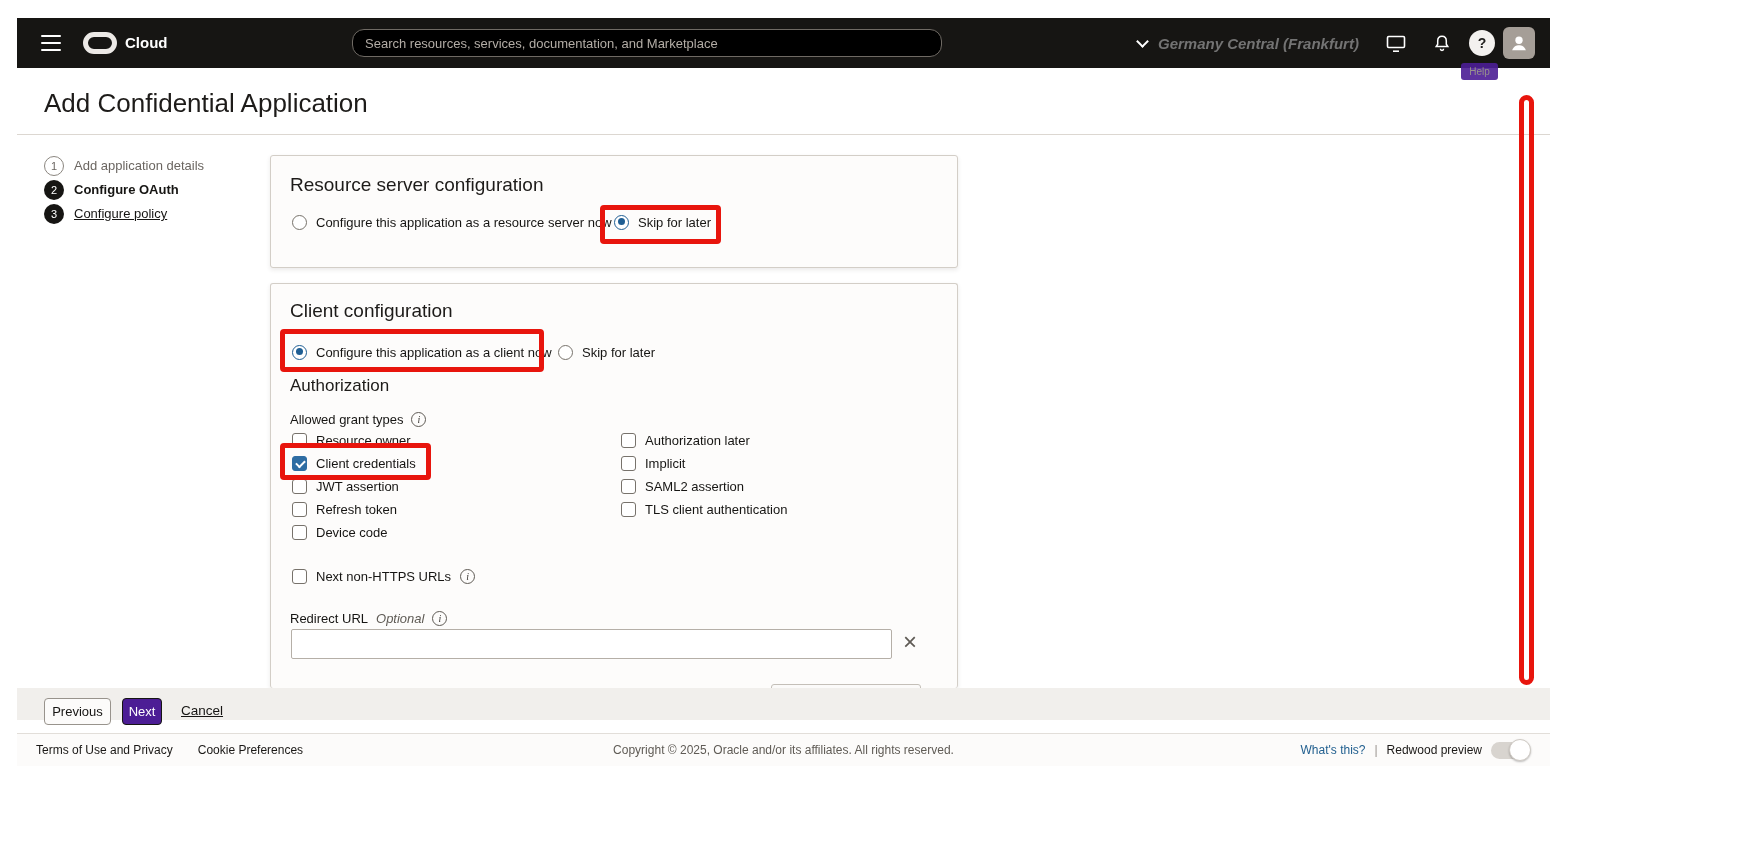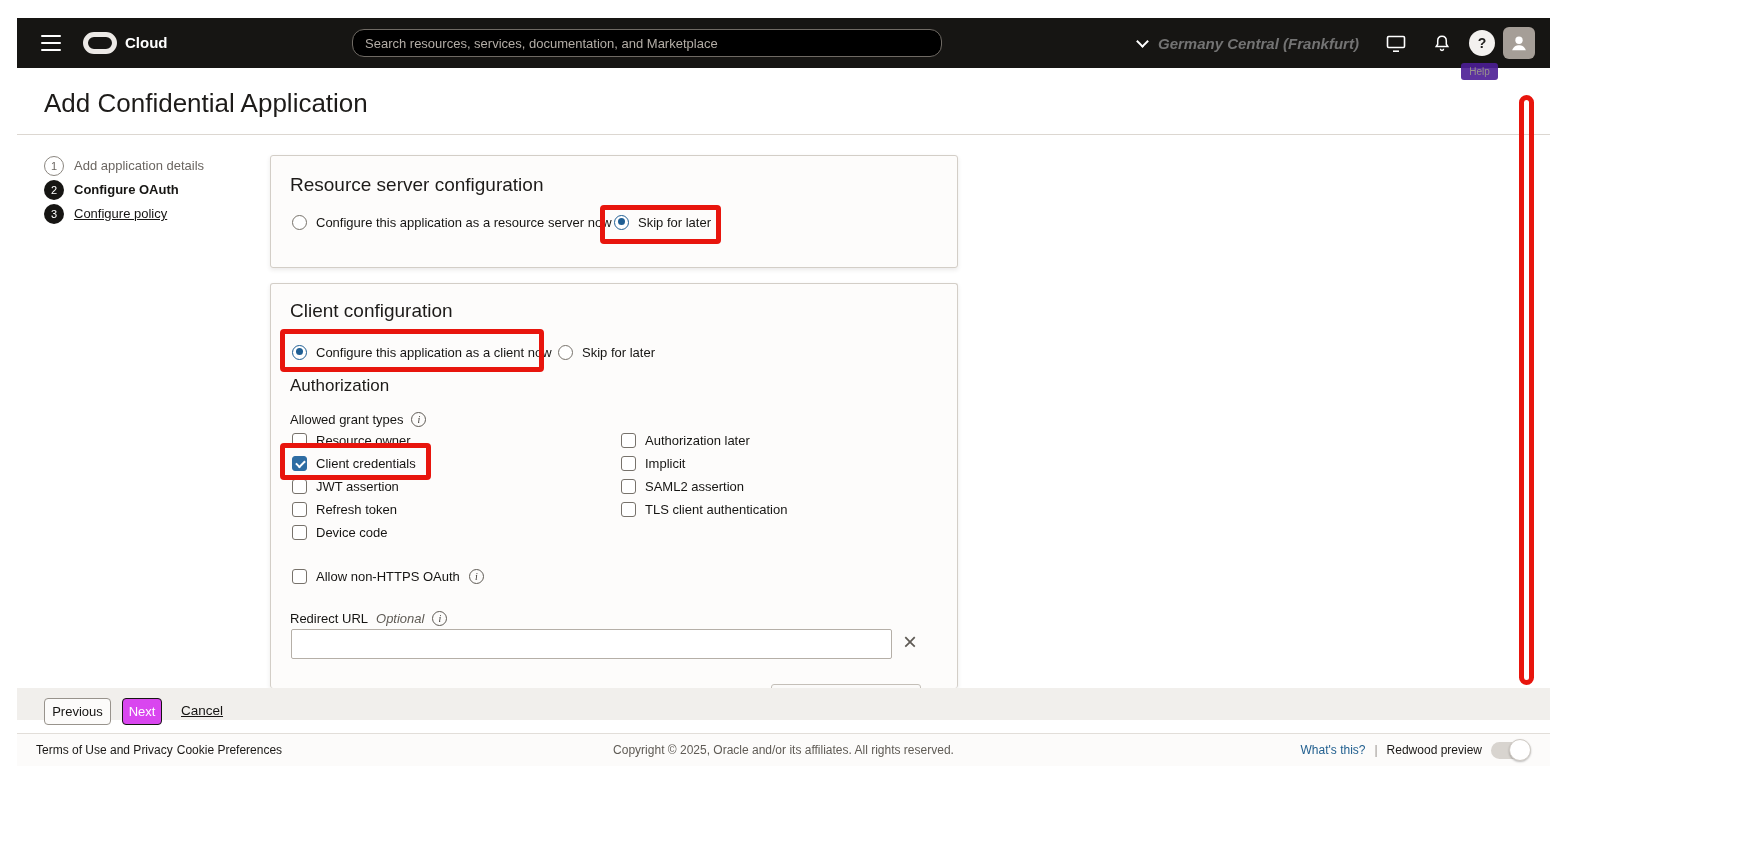--- a/index.html
+++ b/index.html
@@ -65,26 +65,26 @@
   .ann { position:absolute; border:5px solid #e8150d; border-radius:4px; z-index:60; pointer-events:none; }
   .ann1 { left:600px; top:205px; width:121px; height:39px; }
   .ann2 { left:280px; top:329px; width:264px; height:43px; }
   .ann3 { left:280px; top:443px; width:151px; height:37px; }
   .ann4 { left:1519px; top:95px; width:15px; height:590px; border-radius:8px; }
 
   
   .actionbar { position:absolute; left:17px; top:688px; width:1533px; height:32px; background:#f1efec; z-index:20; }
   .btn { position:absolute; top:10px; height:27px; border-radius:4px; font-size:13px; display:flex; align-items:center; justify-content:center; cursor:pointer; font-family:"Liberation Sans", sans-serif; }
   .btn-prev { left:27px; width:67px; background:#fcfbfa; border:1px solid #98938c; color:#161513; }
-  .btn-next { left:105px; width:40px; background:#d946ef; border:1px solid #161513; color:#fff; }
+  .btn-next { left:105px; width:40px; background:#4c1d95; border:1px solid #161513; color:#fff; }
   .cancel-link { position:absolute; left:164px; top:15px; font-size:13.5px; color:#161513; text-decoration:underline; cursor:pointer; }
 
   
   .footer { position:absolute; left:17px; top:733px; width:1533px; height:33px; background:#fcfbfa; border-top:1px solid #e2ded9; z-index:20; font-size:12px; }
-  .footer-left { position:absolute; left:19px; top:0; height:100%; display:flex; align-items:center; gap:4px; }
+  .footer-left { position:absolute; left:19px; top:0; height:100%; display:flex; align-items:center; gap:25px; }
   .footer-left span { cursor:pointer; color:#1a1816; }
   .footer-center { position:absolute; left:0; right:0; top:0; height:100%; display:flex; align-items:center; justify-content:center; color:#5f5b55; pointer-events:none; }
   .footer-right { position:absolute; right:21px; top:0; height:100%; display:flex; align-items:center; gap:9px; }
   .whats-this { color:#215f8f; cursor:pointer; }
   .sep { color:#9a958f; }
   .redwood-label { color:#1a1816; }
   .toggle { width:38px; height:17px; border-radius:9px; background:#d8d4cf; position:relative; cursor:pointer; }
   .toggle .knob { position:absolute; right:-2px; top:-3px; width:22px; height:22px; border-radius:50%; background:#fff; border:1px solid #cfcac4; box-shadow:0 1px 2px rgba(0,0,0,.25); }
 </style>
 </head>
@@ -209,21 +209,21 @@
       <span class="cb"></span>
       <span class="opt-label">SAML2 assertion</span>
     </div>
     <div class="opt" style="left:350px; top:217px;">
       <span class="cb"></span>
       <span class="opt-label">TLS client authentication</span>
     </div>
 
     <div class="opt" style="left:21px; top:284px;">
       <span class="cb"></span>
-      <span class="opt-label">Allow non-HTTPS OAuth</span>
+      <span class="opt-label">Next non-HTTPS URLs</span>
       <span class="info"></span>
     </div>
 
     <div class="field-label-row" style="left:19px; top:326px;">
       <span class="opt-label">Redirect URL</span>
       <span class="optional">Optional</span>
       <span class="info"></span>
     </div>
     <input type="text" class="text-input" value="" style="">
     <span class="clear-x">×</span>

